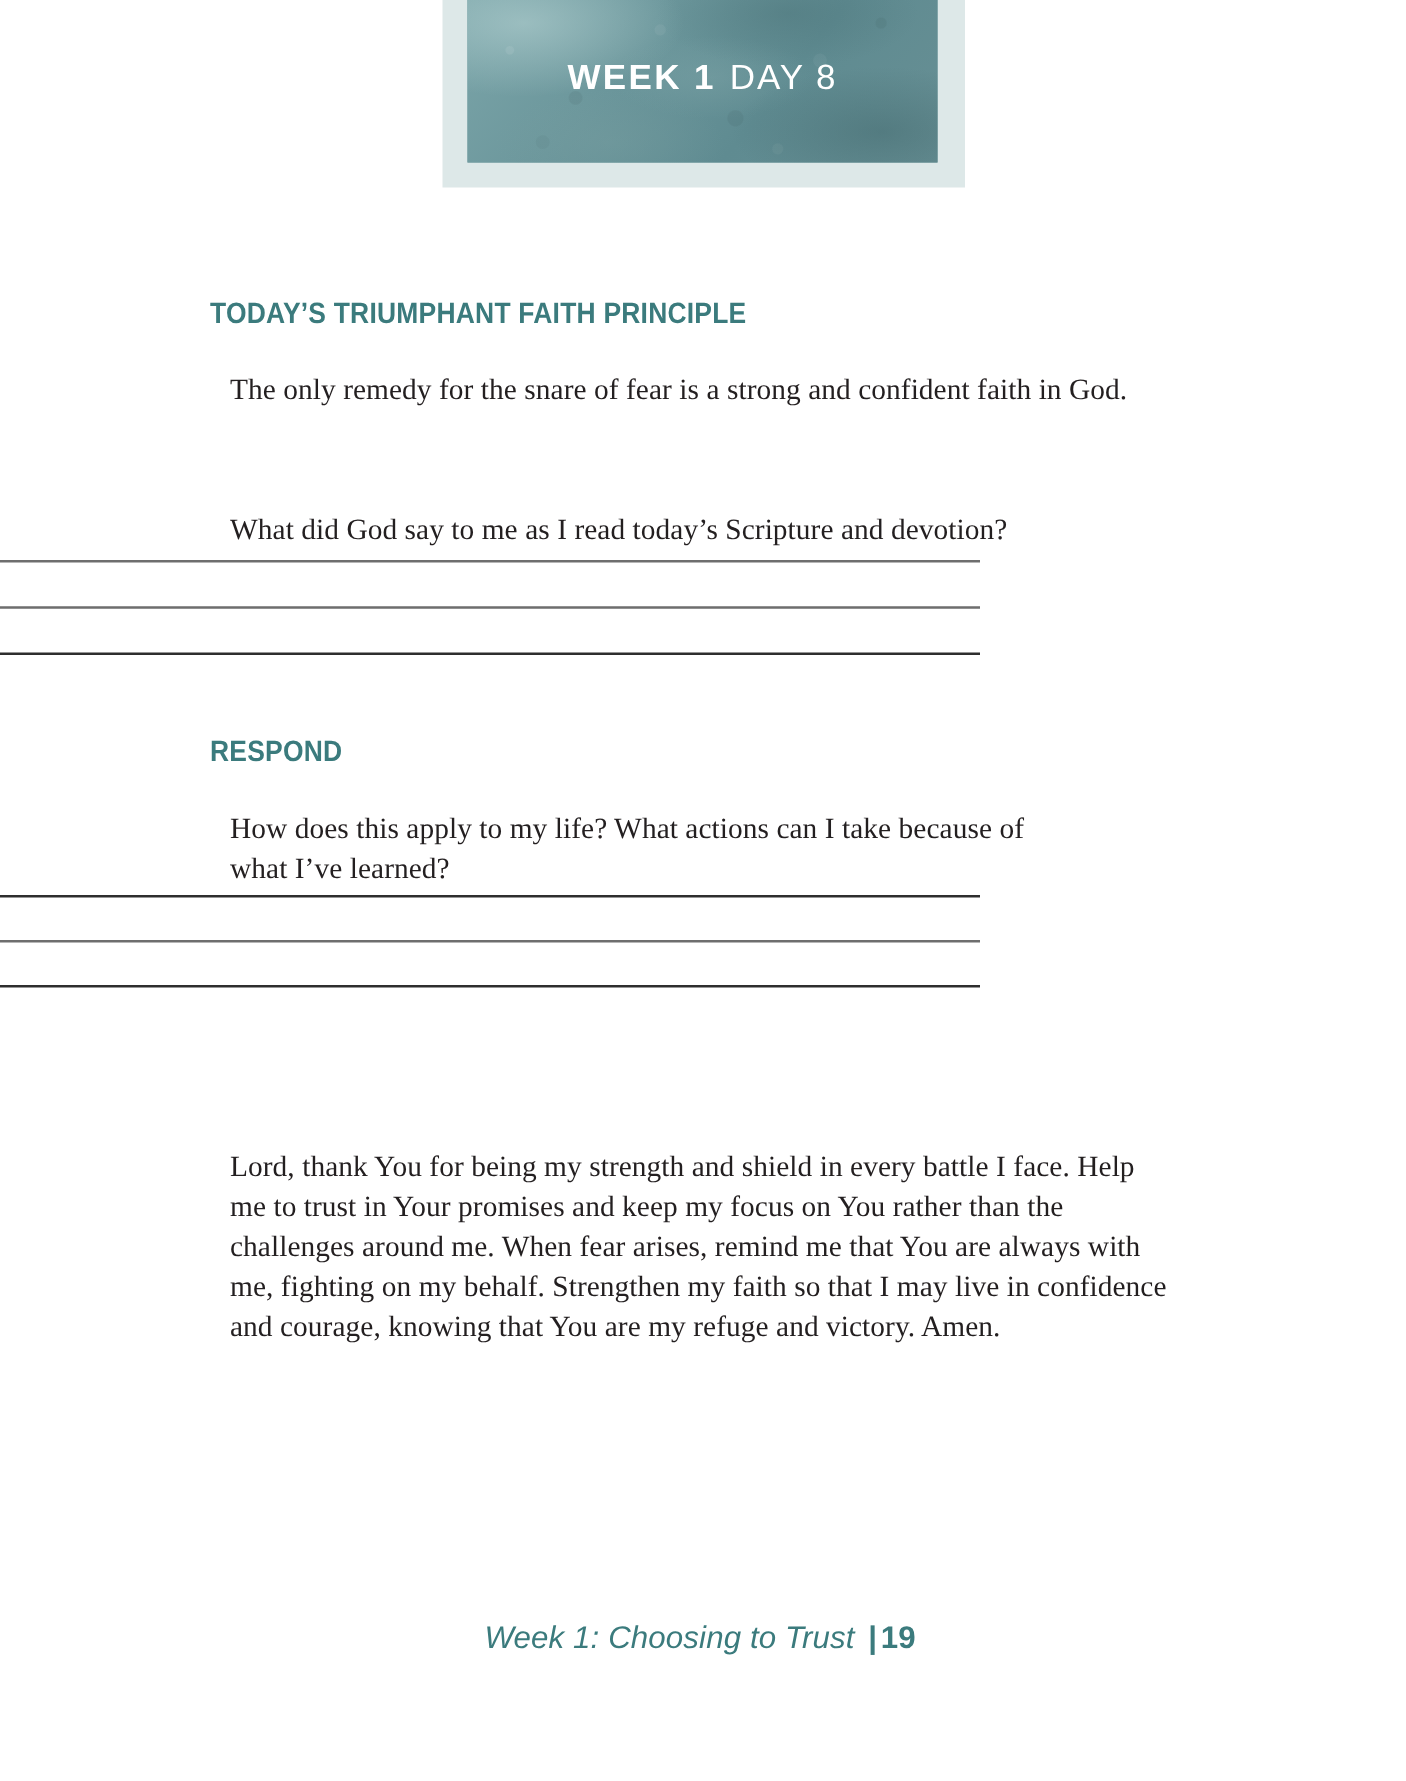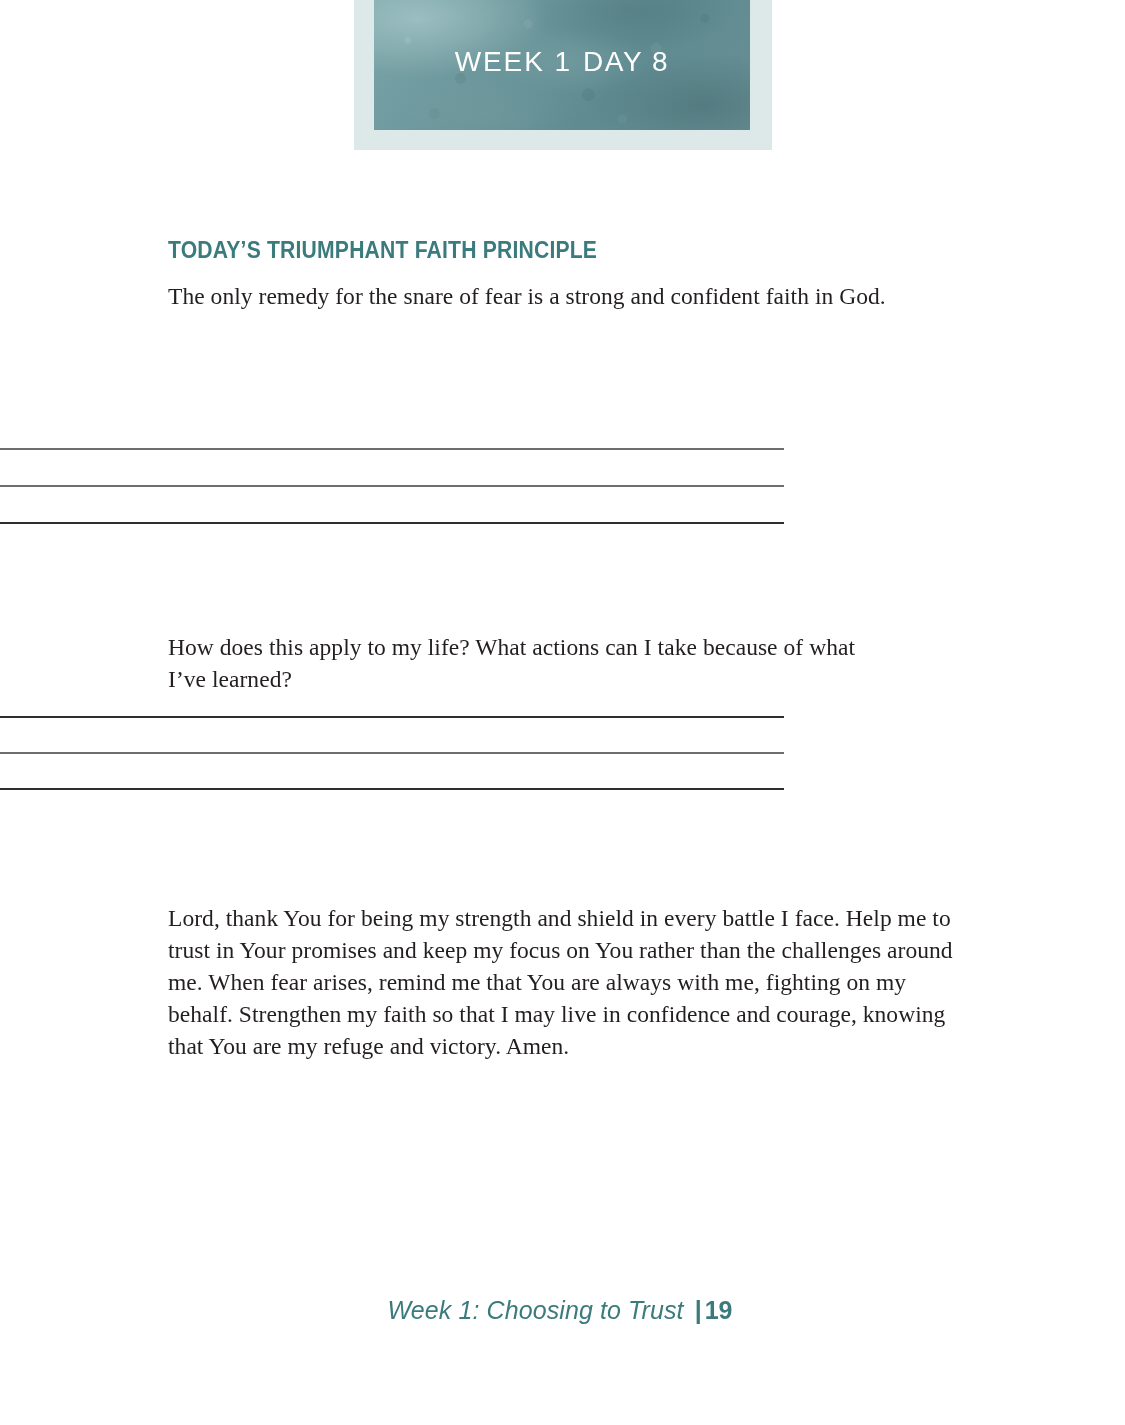--- a/index.html
+++ b/index.html
@@ -74,21 +74,21 @@
     display: flex;
     align-items: center;
     justify-content: center;
     color: #ffffff;
     font-family: "Liberation Sans", "DejaVu Sans", sans-serif;
     font-size: 28px;
     letter-spacing: 1.6px;
     white-space: nowrap;
   }
   .banner-title .wk {
-    font-weight: normal;
+    font-weight: bold;
     letter-spacing: 1.9px;
   }
   .banner-title .dy {
     font-weight: normal;
     letter-spacing: 1.6px;
     margin-left: 11px;
   }
 
   .section-heading {
     color: #3b7b7d;
@@ -101,21 +101,21 @@
     margin: 0;
     line-height: 1;
     white-space: nowrap;
   }
 
   .body-text {
     color: #231f20;
     font-family: "Liberation Serif", "DejaVu Serif", serif;
     font-size: 23.5px;
     line-height: 32px;
-    margin: 0;
+    margin: 16px;
     letter-spacing: 0.05px;
   }
 
   
   .rules { position: absolute; left: 0; width: 784px; }
   .rule {
     height: 0;
     border-top: 2px solid #2e2e2e;
     width: 784px;
   }
@@ -165,27 +165,33 @@
     <span class="dy">DAY 8</span>
   </div>
 
   <div class="abs" style="left:168px; top:239px; width:784px;">
     <h2 class="section-heading">TODAY’S TRIUMPHANT FAITH PRINCIPLE</h2>
   </div>
   <div class="abs" style="left:168px; top:280px; width:800px;">
     <p class="body-text">The only remedy for the snare of fear is a strong and confident faith in God.</p>
   </div>
 
+  <div class="abs" style="left:168px; top:392px; width:790px;">
+    <p class="body-text">What did God say to me as I read today’s Scripture and devotion?</p>
+  </div>
 
   <div class="rules" style="top:448px;">
     <div class="rule soft"></div>
     <div class="rule soft" style="margin-top:35px;"></div>
     <div class="rule" style="margin-top:35px;"></div>
   </div>
 
+  <div class="abs" style="left:168px; top:590px; width:784px;">
+    <h2 class="section-heading">RESPOND</h2>
+  </div>
   <div class="abs" style="left:168px; top:631px; width:712px;">
     <p class="body-text">How does this apply to my life? What actions can I take because of what I’ve learned?</p>
   </div>
 
   <div class="rules" style="top:716px;">
     <div class="rule"></div>
     <div class="rule soft" style="margin-top:34px;"></div>
     <div class="rule" style="margin-top:34px;"></div>
   </div>
 

